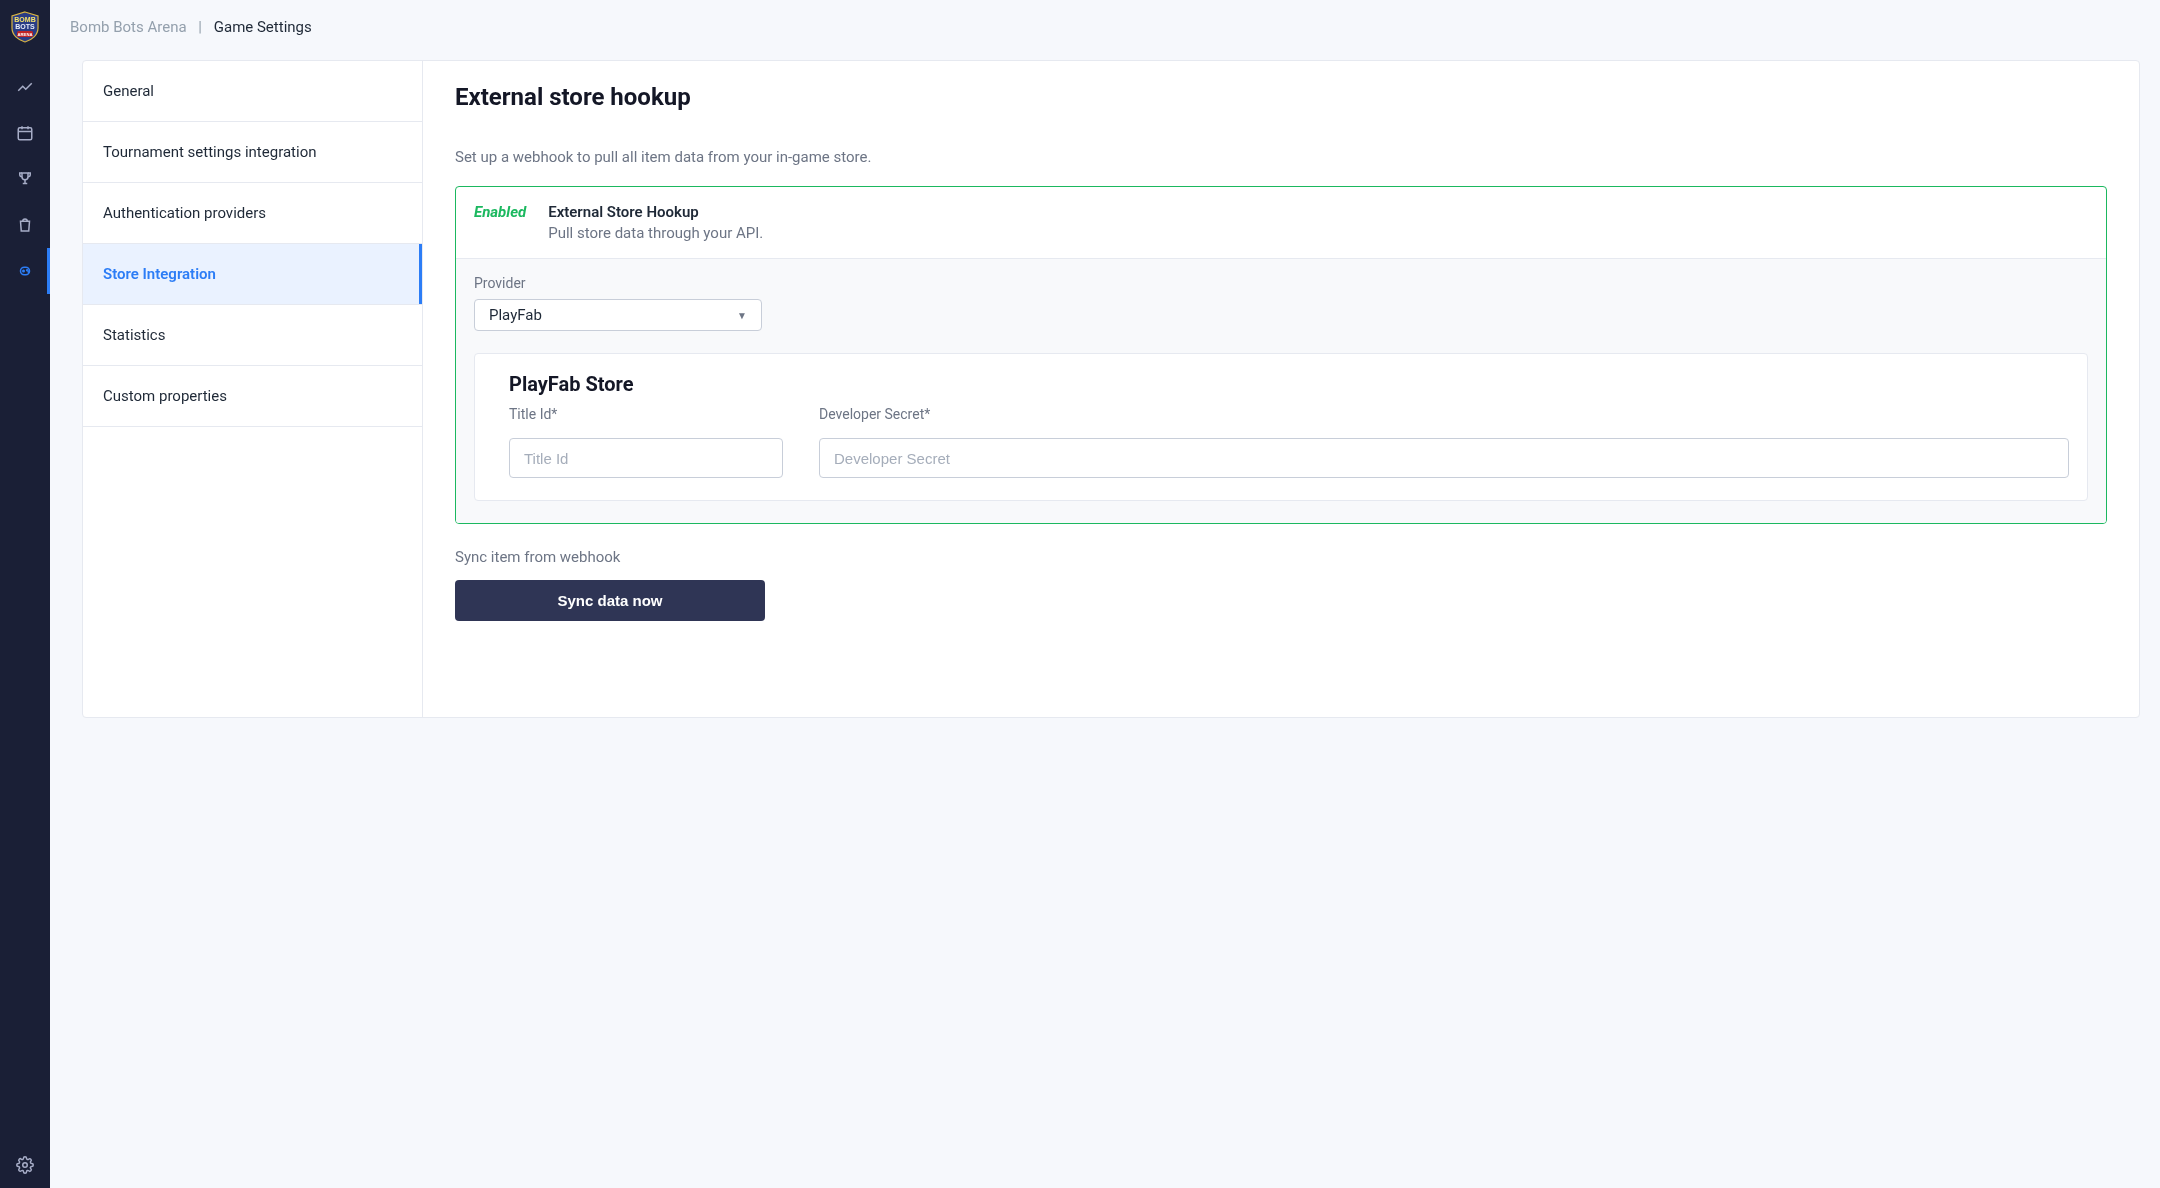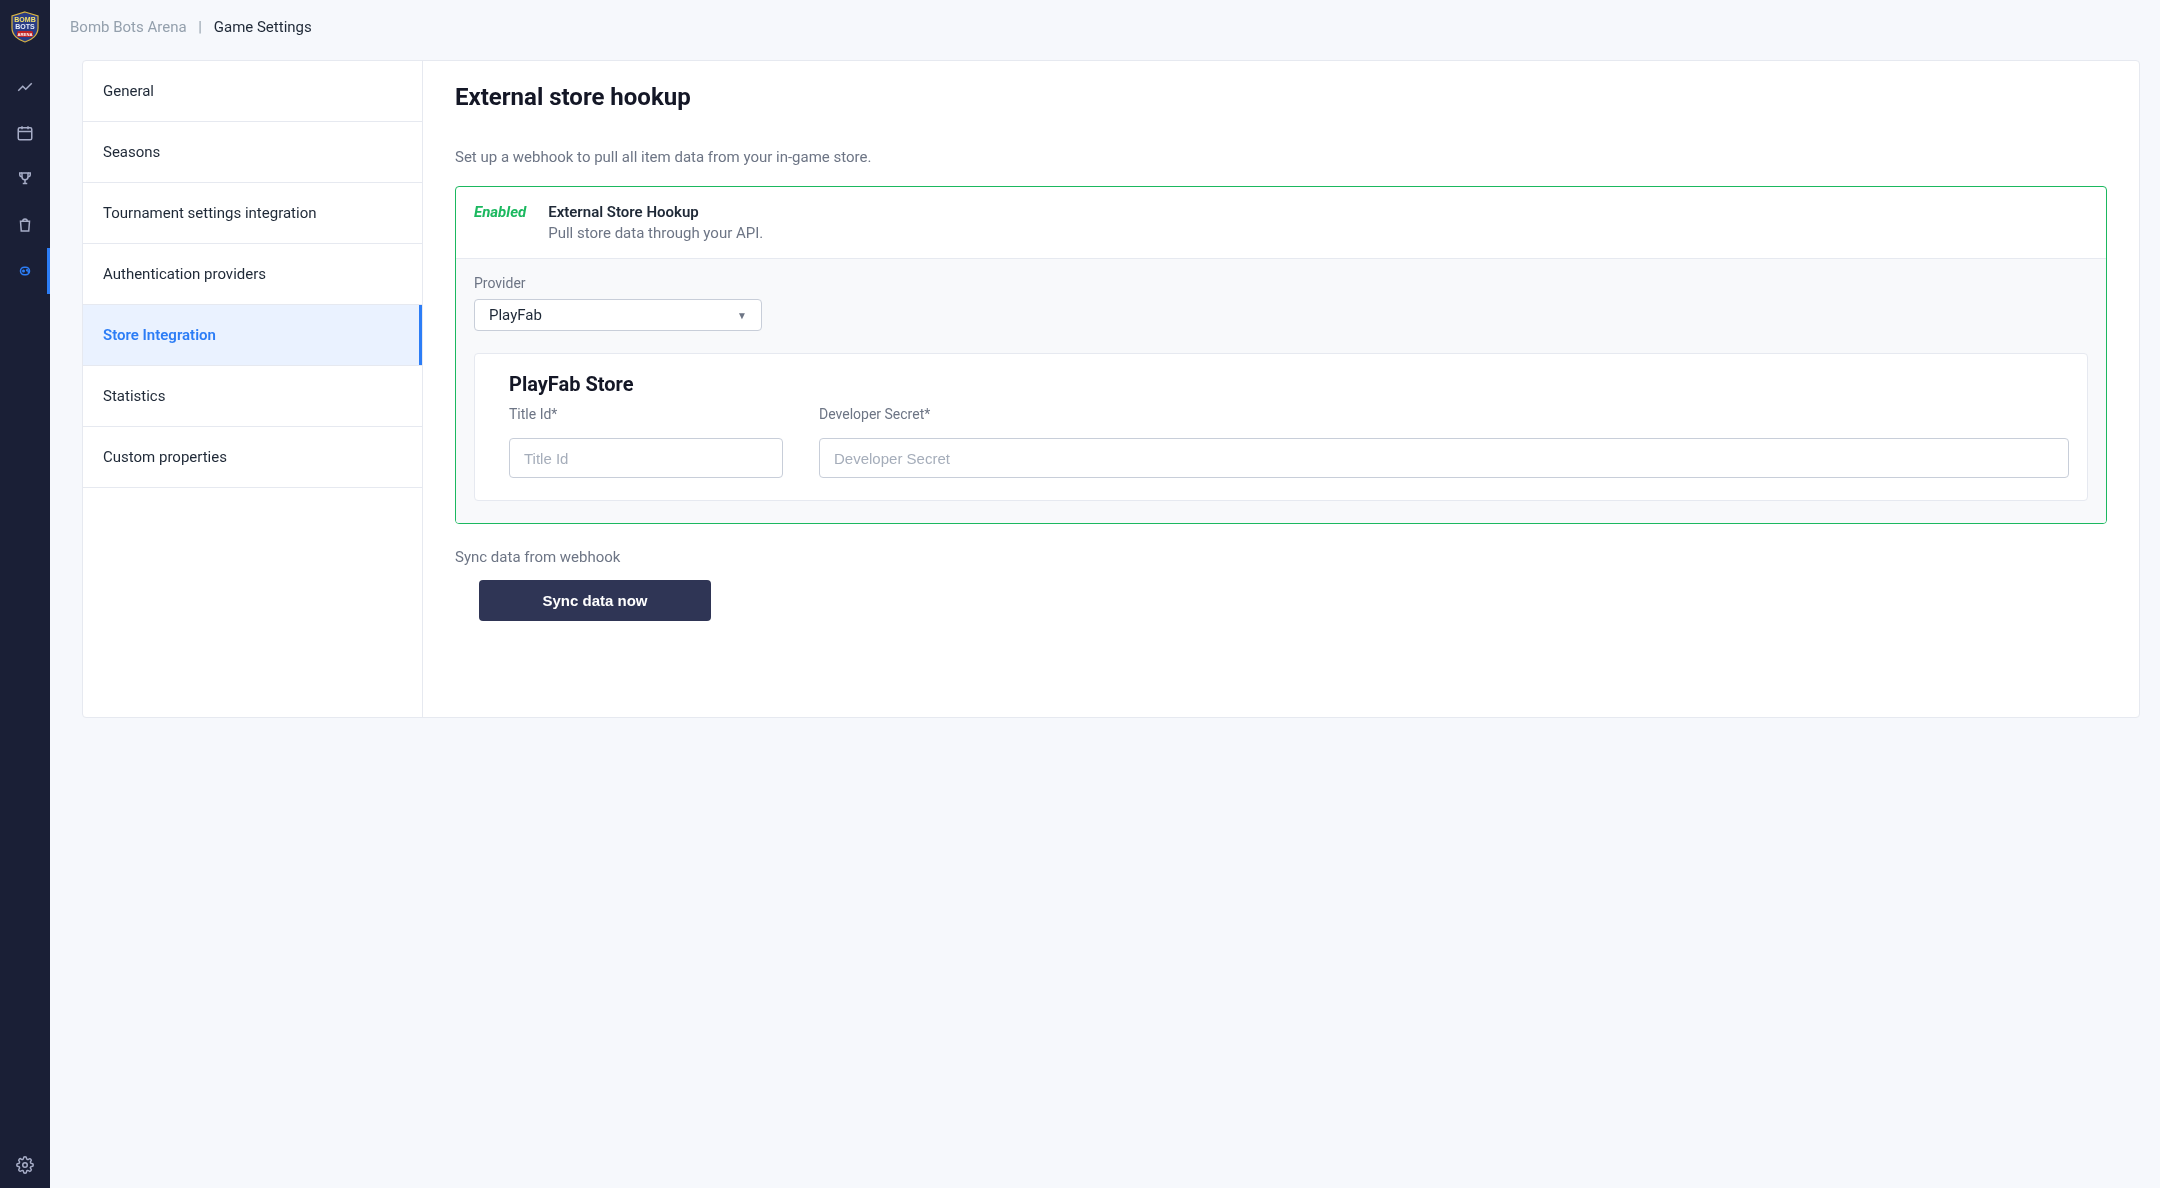--- a/index.html
+++ b/index.html
@@ -54,21 +54,21 @@
 .inner{background:#fff;border:1px solid #e6e9f0;border-radius:4px;padding:18px 18px 22px 34px;margin-top:22px;}
 .inner h2{font-size:20px;font-weight:700;color:#141726;margin-bottom:10px;}
 .row{display:flex;gap:36px;}
 .col{flex:1;display:flex;flex-direction:column;}
 .col.narrow{flex:0 0 274px;}
 .input{height:40px;border:1px solid #c8ced9;border-radius:4px;padding:0 14px;font-size:15px;color:#1f2937;margin-top:8px;width:100%;}
 .input::placeholder{color:#a5adba;}
 
 
 .sync-label{color:#6d7585;font-size:15px;margin-top:24px;}
-.btn{margin-top:14px;background:#2f3555;color:#fff;font-weight:600;font-size:15px;border:none;border-radius:4px;padding:12px 0;width:232px;cursor:pointer;text-align:center;margin-left:24px;}
+.btn{margin-top:14px;background:#2f3555;color:#fff;font-weight:600;font-size:15px;border:none;border-radius:4px;padding:12px 0;width:310px;cursor:pointer;text-align:center;}
 </style>
 </head>
 <body>
 
 <div class="rail">
   <div class="logo">
     <svg width="34" height="34" viewBox="0 0 34 34">
       <path d="M17 2 L30 6 L30 18 C30 25 24 30 17 32 C10 30 4 25 4 18 L4 6 Z" fill="#2a3c84" stroke="#d9b441" stroke-width="1.2"></path>
       <text x="17" y="12" text-anchor="middle" font-family="Arial" font-weight="900" font-size="7" fill="#f5e26a">BOMB</text>
       <text x="17" y="19" text-anchor="middle" font-family="Arial" font-weight="900" font-size="7" fill="#e8ecf7">BOTS</text>
@@ -125,21 +125,20 @@
   <div class="crumbs">
     <span class="crumb">Bomb Bots Arena</span>
     <span class="crumb-sep">|</span>
     <span class="crumb-current">Game Settings</span>
   </div>
 
   <div class="content">
 
     <div class="side">
       <div class="side-item"><span>General</span></div>
-      <div class="side-item"><span>Seasons</span></div>
       <div class="side-item"><span>Tournament settings integration</span></div>
       <div class="side-item"><span>Authentication providers</span></div>
       <div class="side-item active"><span>Store Integration</span></div>
       <div class="side-item"><span>Statistics</span></div>
       <div class="side-item"><span>Custom properties</span></div>
     </div>
 
     <div class="page">
       <h1>External store hookup</h1>
       <p class="sub">Set up a webhook to pull all item data from your in-game store.</p>
@@ -168,17 +167,17 @@
               </div>
               <div class="col">
                 <span class="field-label">Developer Secret*</span>
                 <input class="input" type="text" placeholder="Developer Secret" style="">
               </div>
             </div>
           </div>
         </div>
       </div>
 
-      <p class="sync-label">Sync data from webhook</p>
+      <p class="sync-label">Sync item from webhook</p>
       <button class="btn">Sync data now</button>
     </div>
   </div>
 </div>
 
 </body></html>

